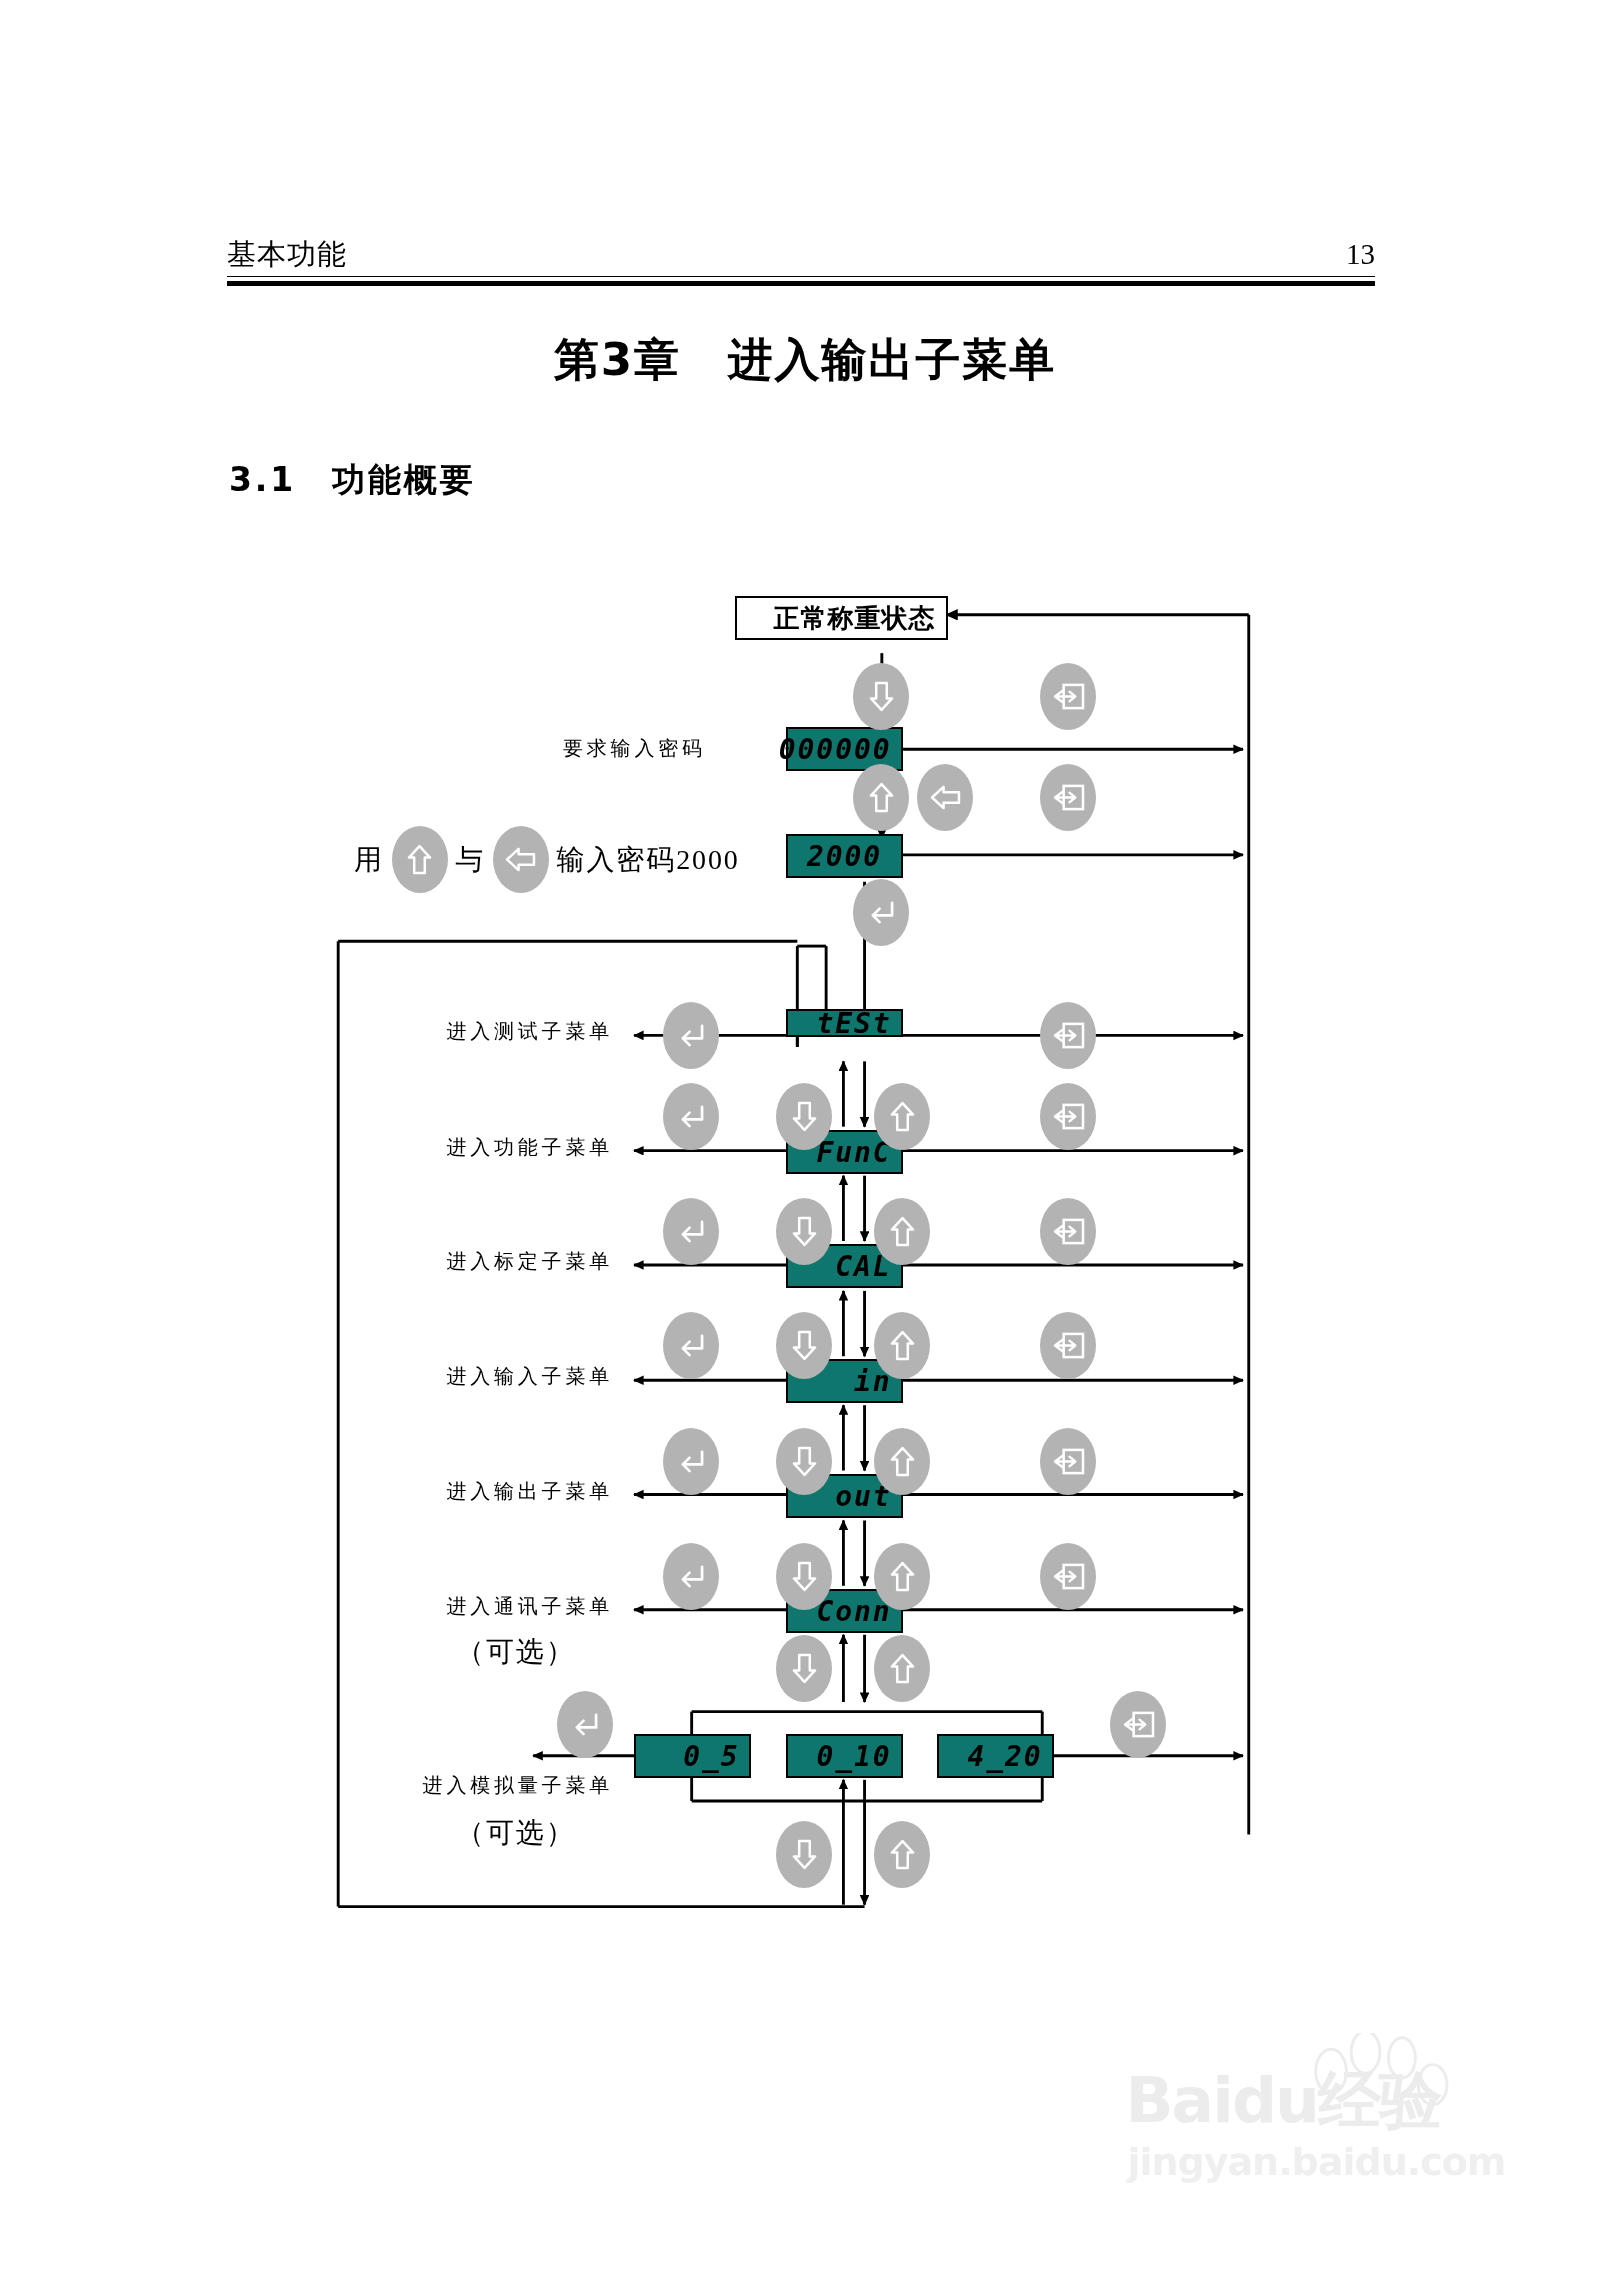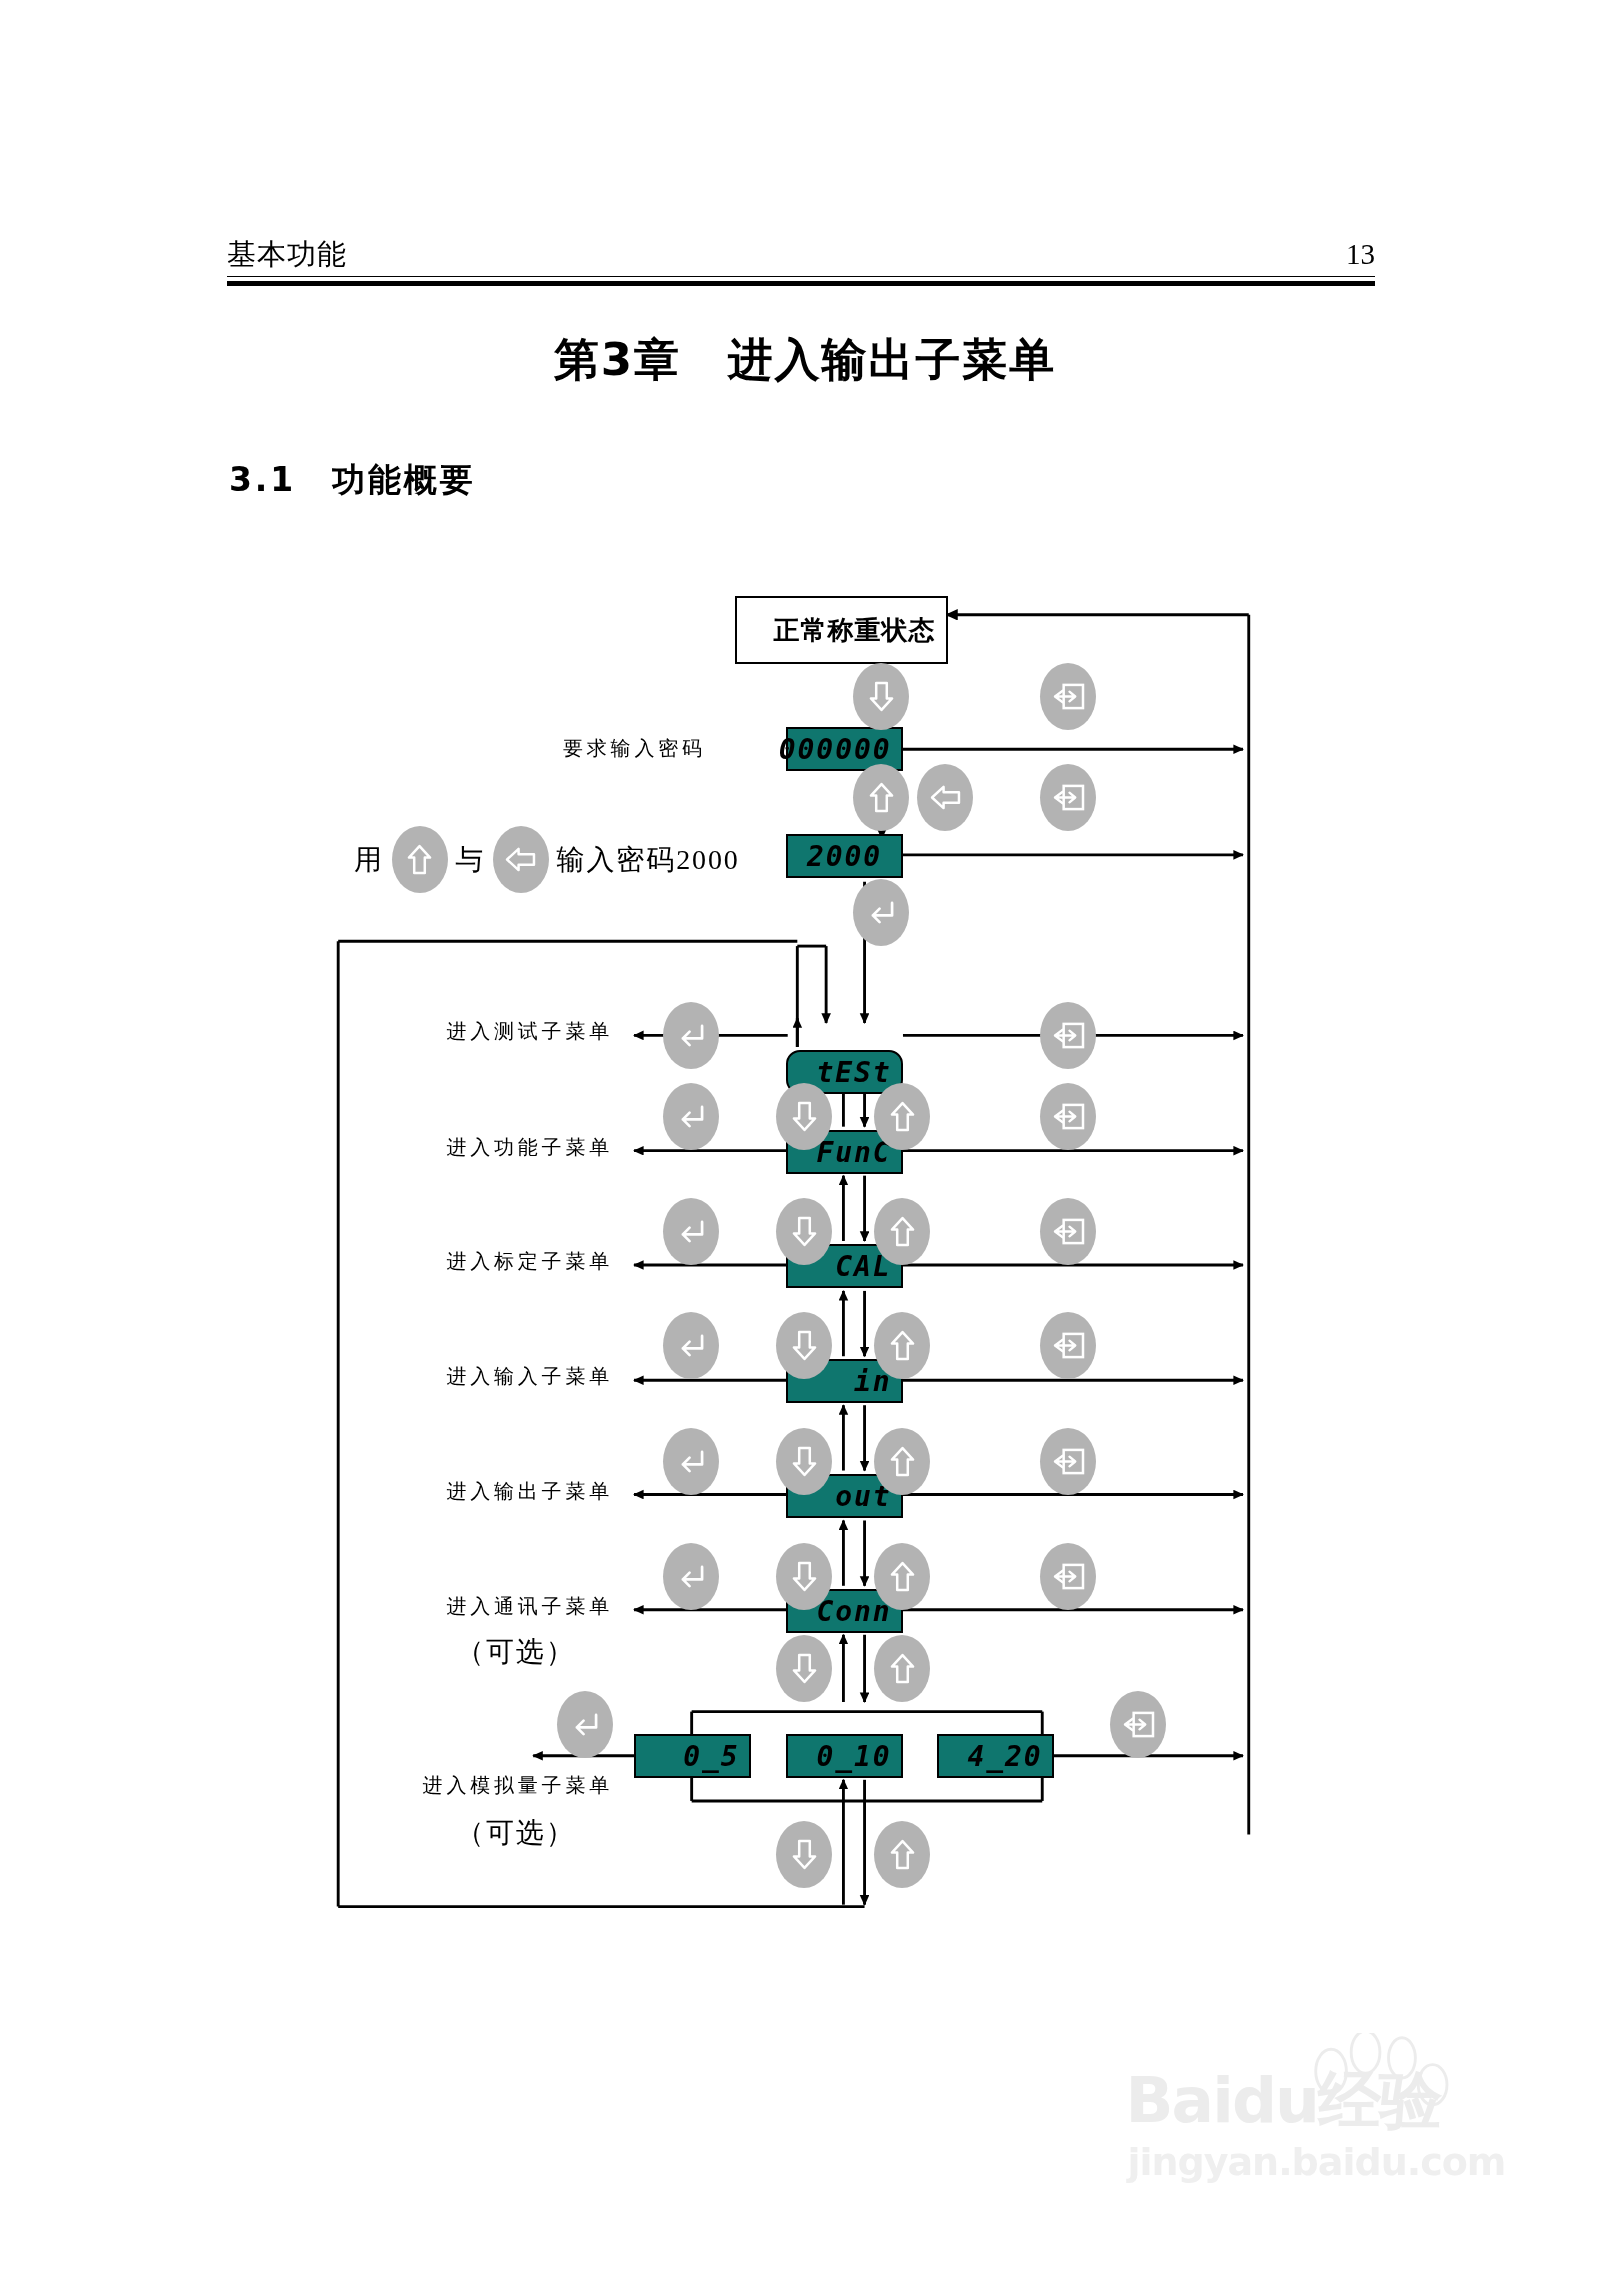--- a/index.html
+++ b/index.html
@@ -293,21 +293,21 @@
 
     <line x1="720" y1="1782" x2="1085" y2="1782"></line>
     <line x1="720" y1="1782" x2="720" y2="1875"></line>
     <line x1="1085" y1="1782" x2="1085" y2="1875"></line>
     <line x1="720" y1="1875" x2="1085" y2="1875"></line>
     <line x1="660" y1="1828" x2="720" y2="1828"></line>
   </g>
 </svg>
 </div>
 
-<div class="state-box" style="left:735px; top:596px; width:213px; height:68px;padding-left:26px;">
+<div class="state-box" style="left:735px; top:596px; width:213px; height:44px;padding-left:26px;">
   <span>正常称重状态</span>
 </div>
 
 <div class="row-label" style="left:563px; top:735px;">要求输入密码</div>
 <div class="seg-box" style="left:786px; top:727px; width:117px; height:44px;">
   <span>000000</span>
 </div>
 
 <div id="pwd-run">
   <span>用</span>
@@ -331,21 +331,21 @@
 <div class="row-label" style="left:373px; top:1018px; width:240px;">进入测试子菜单</div>
 <div class="row-label" style="left:373px; top:1134px; width:240px;">进入功能子菜单</div>
 <div class="row-label" style="left:373px; top:1248px; width:240px;">进入标定子菜单</div>
 <div class="row-label" style="left:373px; top:1363px; width:240px;">进入输入子菜单</div>
 <div class="row-label" style="left:373px; top:1478px; width:240px;">进入输出子菜单</div>
 <div class="row-label" style="left:373px; top:1593px; width:240px;">进入通讯子菜单</div>
 <div class="sub-label" style="left:456px; top:1633px;">（可选）</div>
 <div class="row-label" style="left:344px; top:1772px; width:269px;">进入模拟量子菜单</div>
 <div class="sub-label" style="left:456px; top:1814px;">（可选）</div>
 
-<div class="seg-box" style="left:786px; top:1050px; width:117px; height:44px;border-radius:14px;">
+<div class="seg-box" style="left:786px; top:1009px; width:117px; height:28px;">
   <span>tESt</span>
 </div>
 <div class="seg-box" style="left:786px; top:1130px; width:117px; height:44px;">
   <span>FunC</span>
 </div>
 <div class="seg-box" style="left:786px; top:1244px; width:117px; height:44px;">
   <span>CAL</span>
 </div>
 <div class="seg-box" style="left:786px; top:1359px; width:117px; height:44px;">
   <span>in</span>

